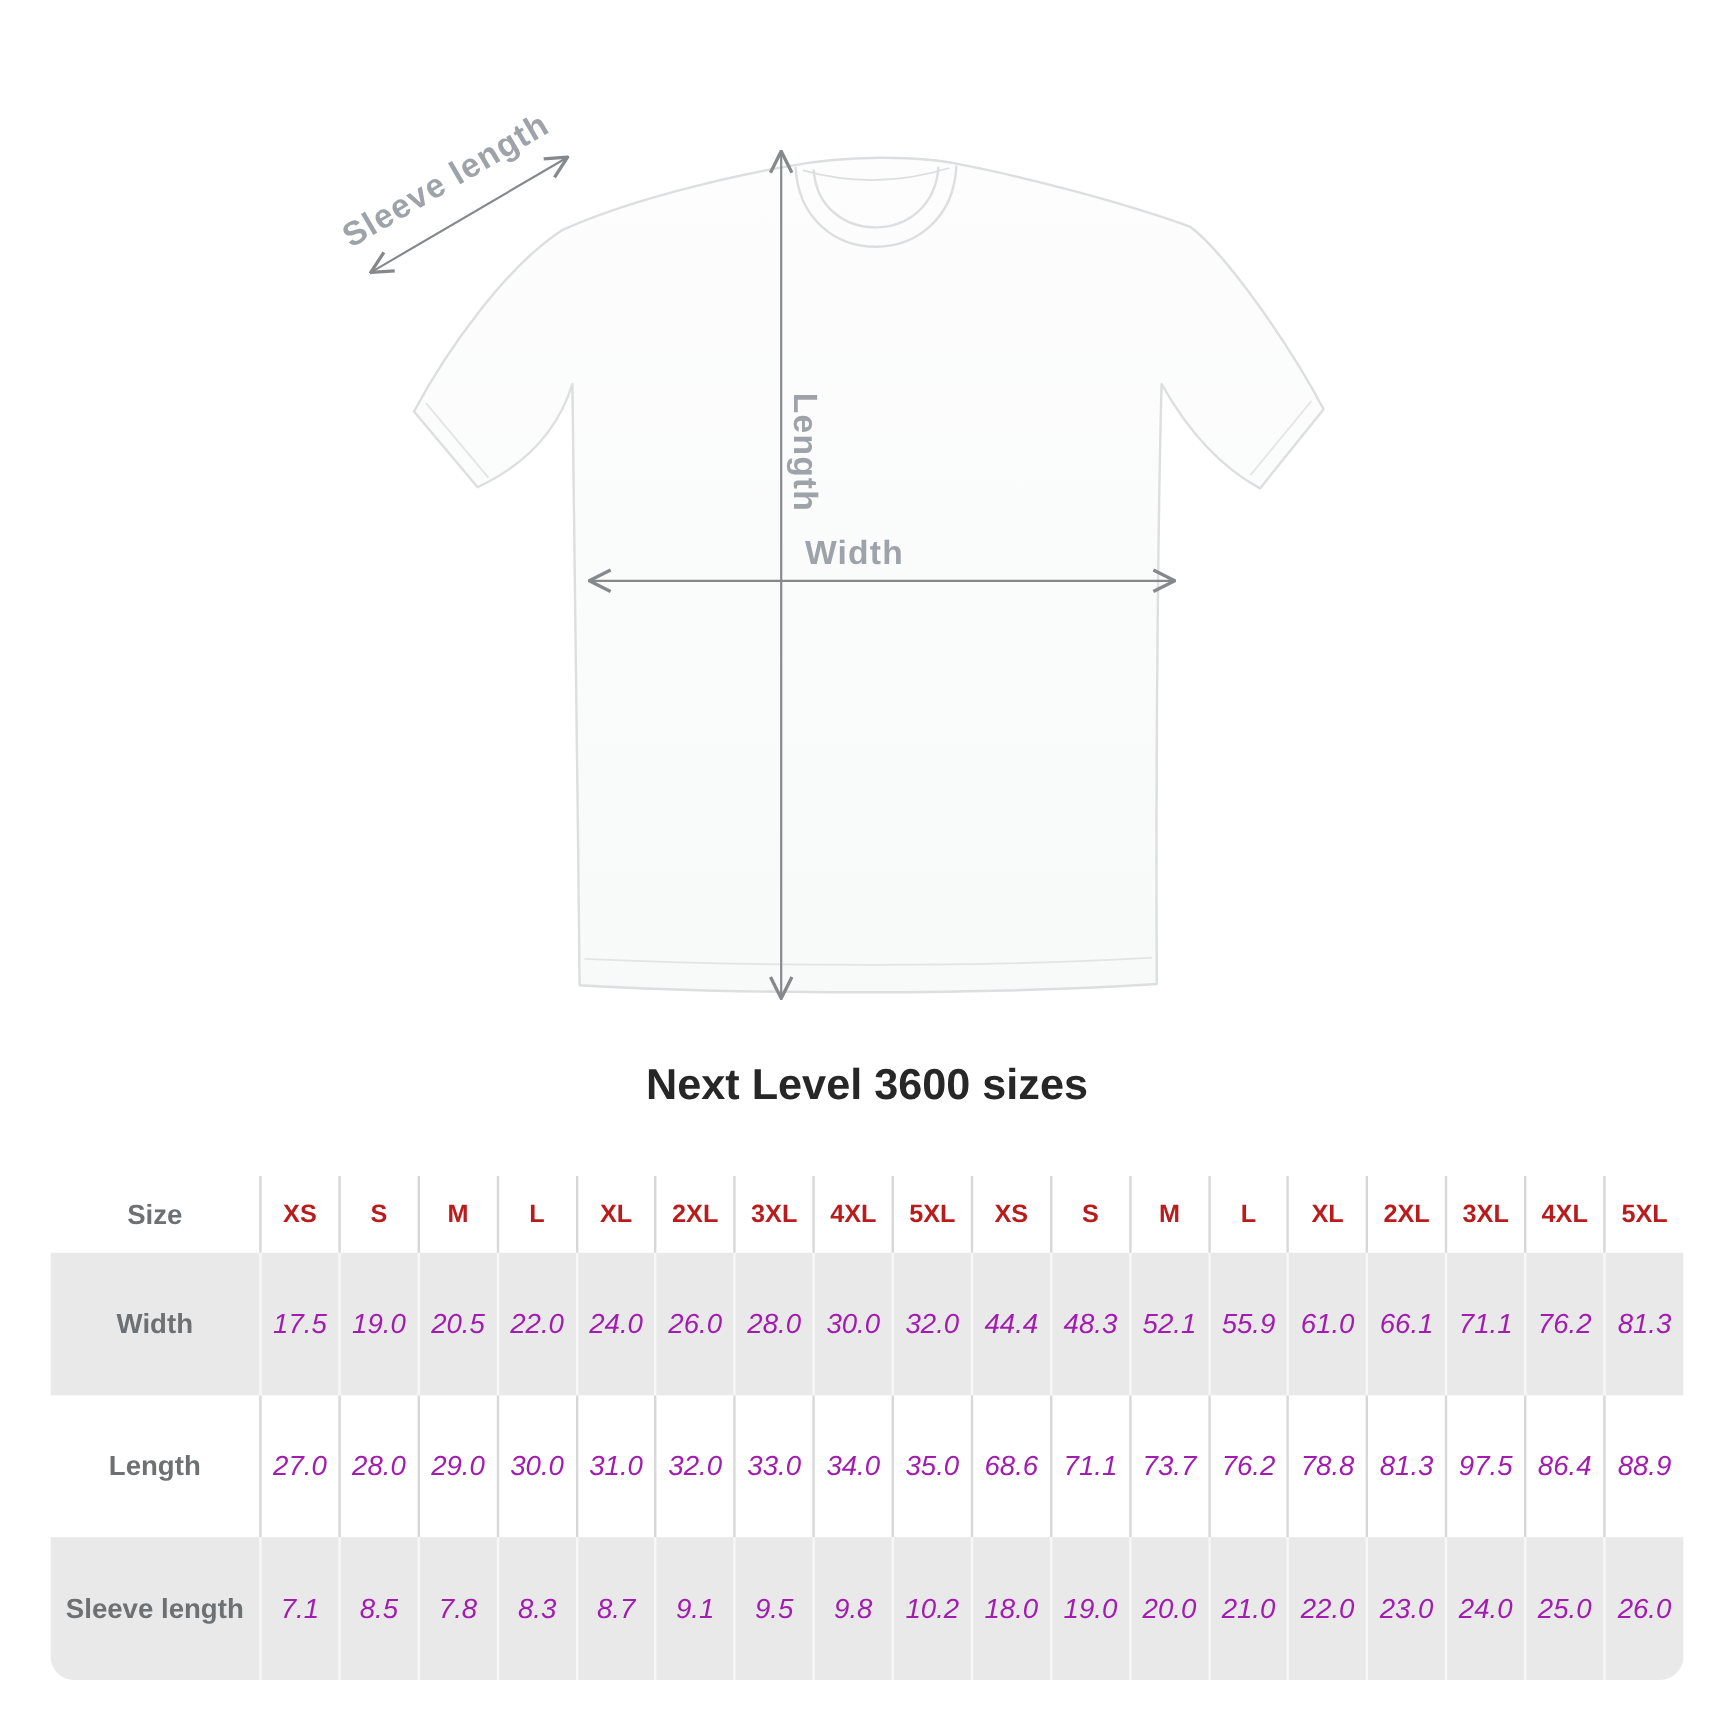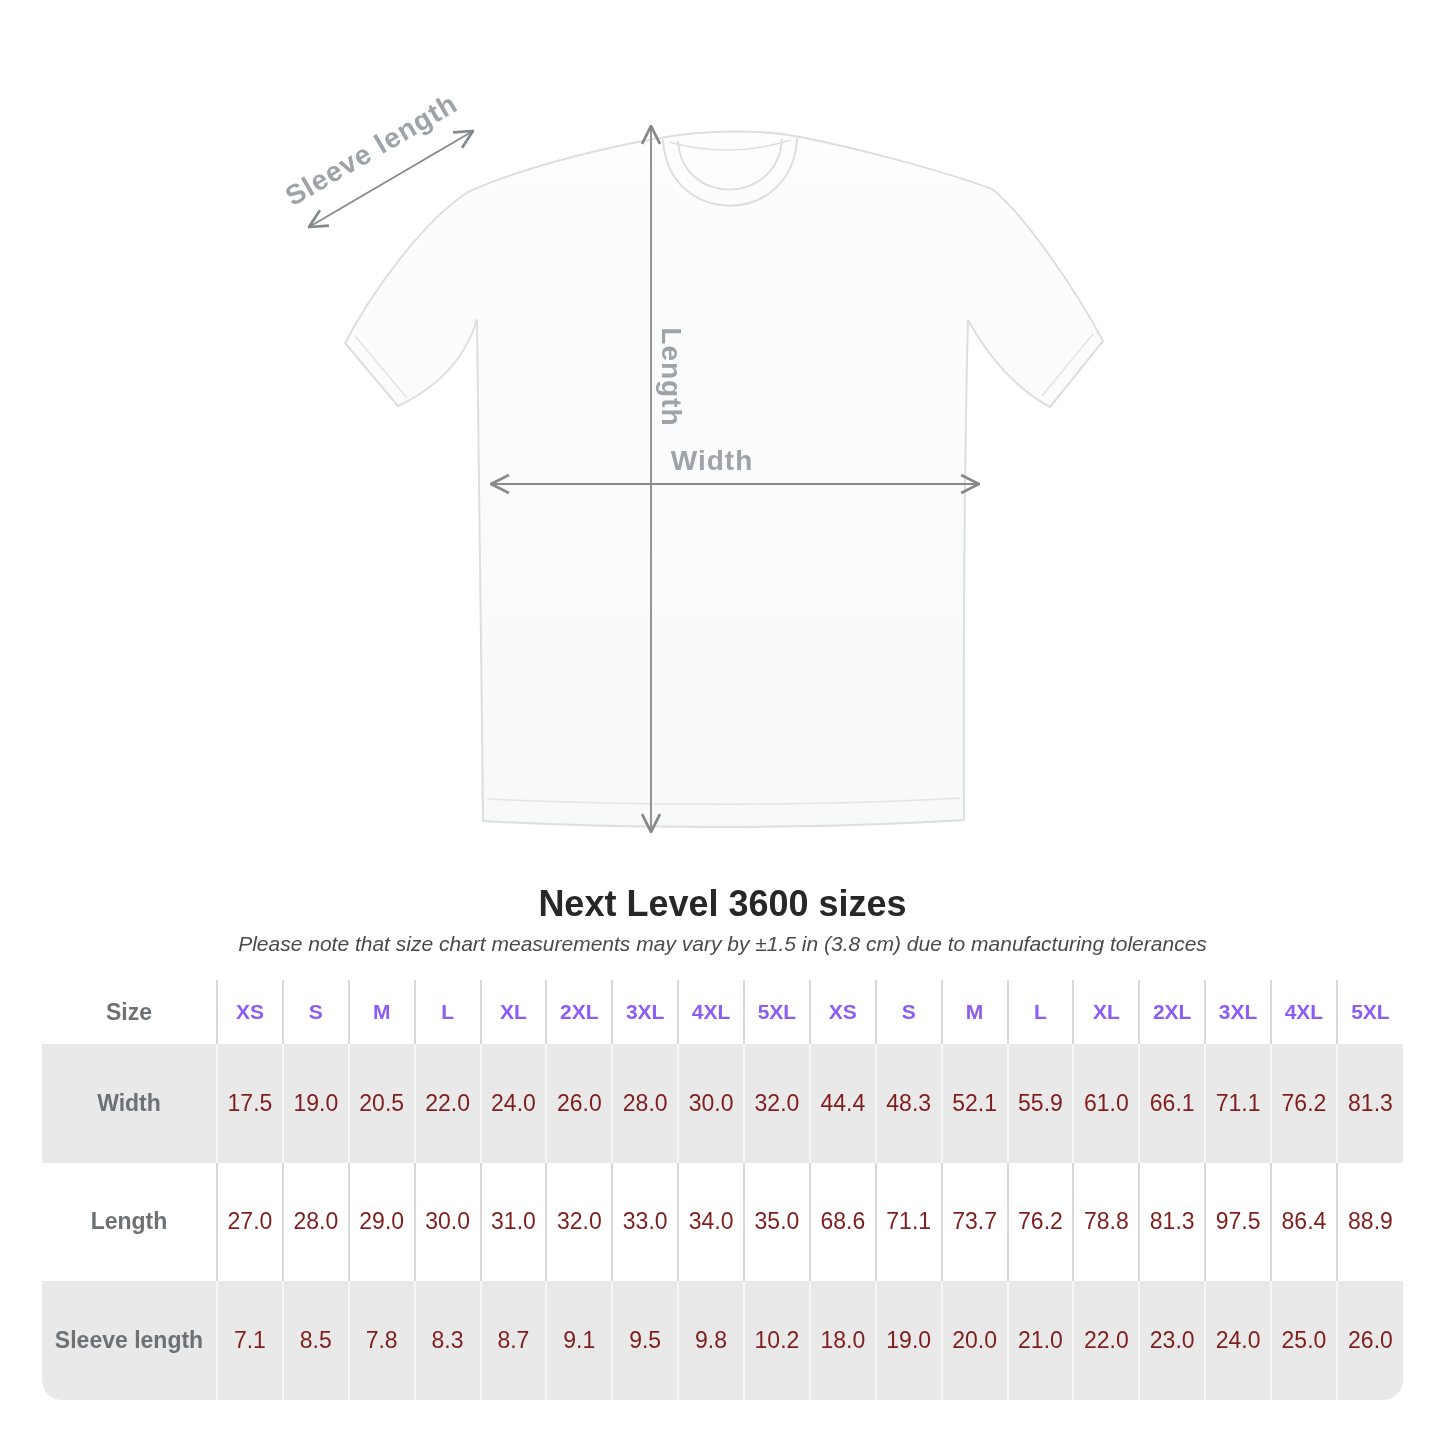--- a/index.html
+++ b/index.html
@@ -30,22 +30,22 @@
 
   tr.sizes{height:64px;}
   tr.mrow{height:80px;}
 
   tr.light > *{background:#ffffff;}
   tr.dark  > *{background:#e9e9e9;}
   tr.light > *:not(:first-child){border-left:2px solid #d8d8d8;}
   tr.dark  > *:not(:first-child){border-left:2px solid #f7f7f7;}
 
   th.rowlabel{font-weight:bold;font-size:23px;color:#6d7174;}
-  tr.sizes th:not(.rowlabel){font-weight:bold;font-size:21px;color:#8b5cf6;}
-  tr.mrow td{font-weight:normal;font-size:23px;color:#7f1d1d;}
+  tr.sizes th:not(.rowlabel){font-weight:bold;font-size:21px;color:#b91c1c;}
+  tr.mrow td{font-weight:normal;font-size:23px;color:#a21caf;font-style:italic;}
 </style>
 </head>
 <body>
 
 <div class="stage">
 
   <svg class="diagram" viewBox="0 0 1445 880">
     <defs>
       <linearGradient id="shirtGrad" x1="0" y1="0" x2="0" y2="1">
         <stop offset="0" stop-color="#fdfdfe"></stop>
@@ -85,21 +85,20 @@
     <line x1="651" y1="126" x2="651" y2="832" stroke="#85898b" stroke-width="1.8" marker-start="url(#arrow)" marker-end="url(#arrow)"></line>
     <line x1="491" y1="484" x2="979" y2="484" stroke="#85898b" stroke-width="1.8" marker-start="url(#arrow)" marker-end="url(#arrow)"></line>
     <line x1="309" y1="227" x2="473" y2="131" stroke="#85898b" stroke-width="1.8" marker-start="url(#arrow)" marker-end="url(#arrow)"></line>
 
     <text class="diag-label" x="376" y="158" text-anchor="middle" transform="rotate(-30.3 376 158)">Sleeve length</text>
     <text class="diag-label" x="662" y="377" text-anchor="middle" transform="rotate(90 662 377)">Length</text>
     <text class="diag-label" x="712" y="470" text-anchor="middle">Width</text>
   </svg>
 
   <h1 class="title">Next Level 3600 sizes</h1>
-  <p class="subtitle">Please note that size chart measurements may vary by ±1.5 in (3.8 cm) due to manufacturing tolerances</p>
 
   <div class="table-wrap">
     <table class="sizechart">
       <colgroup>
         <col class="c-label">
         <col span="18">
       </colgroup>
       <thead>
         <tr class="sizes light" id="size-row">
           <th class="rowlabel">Size</th>

